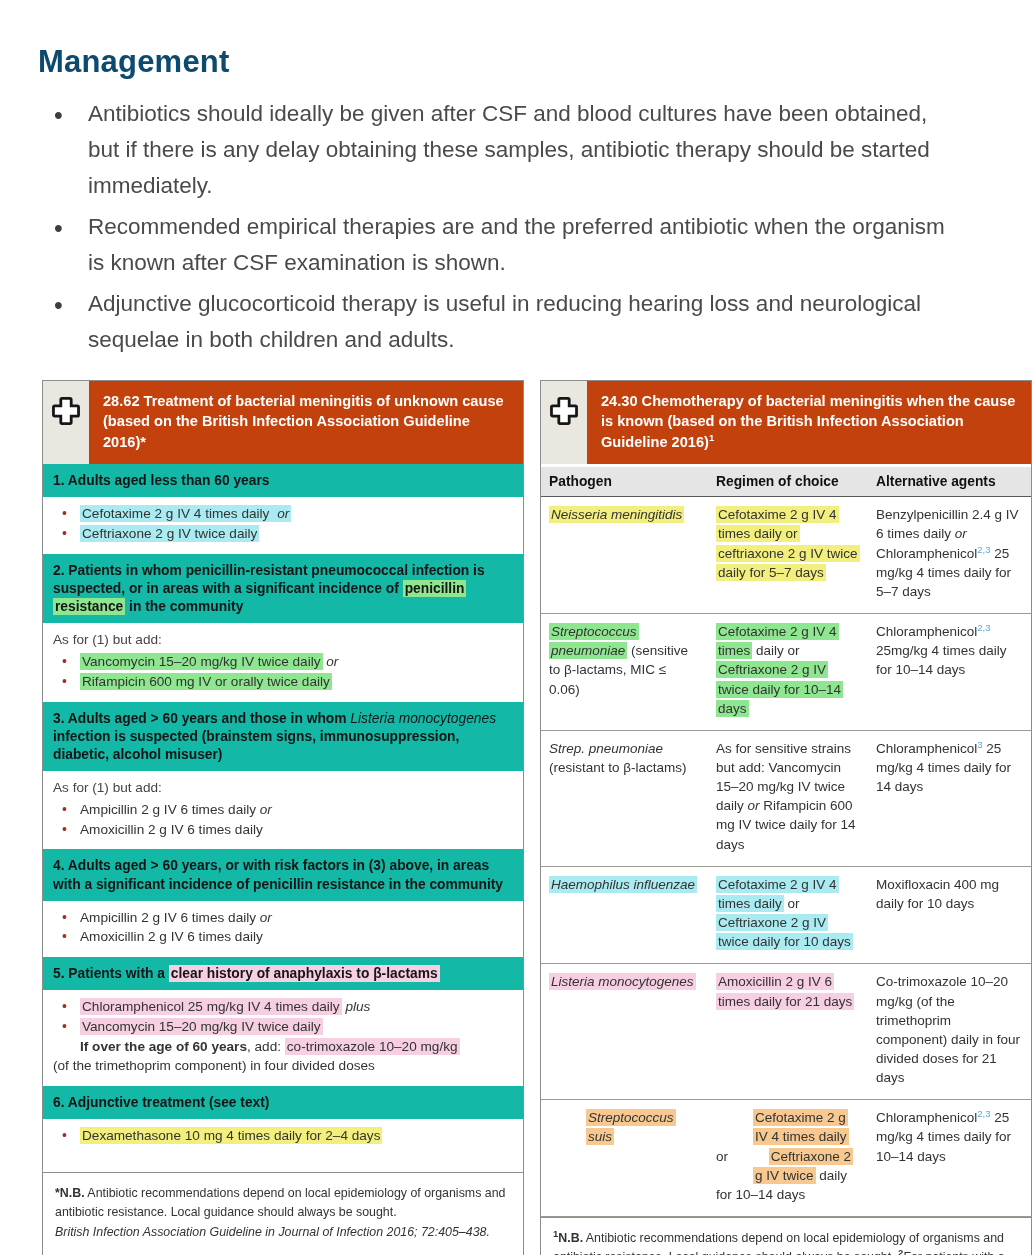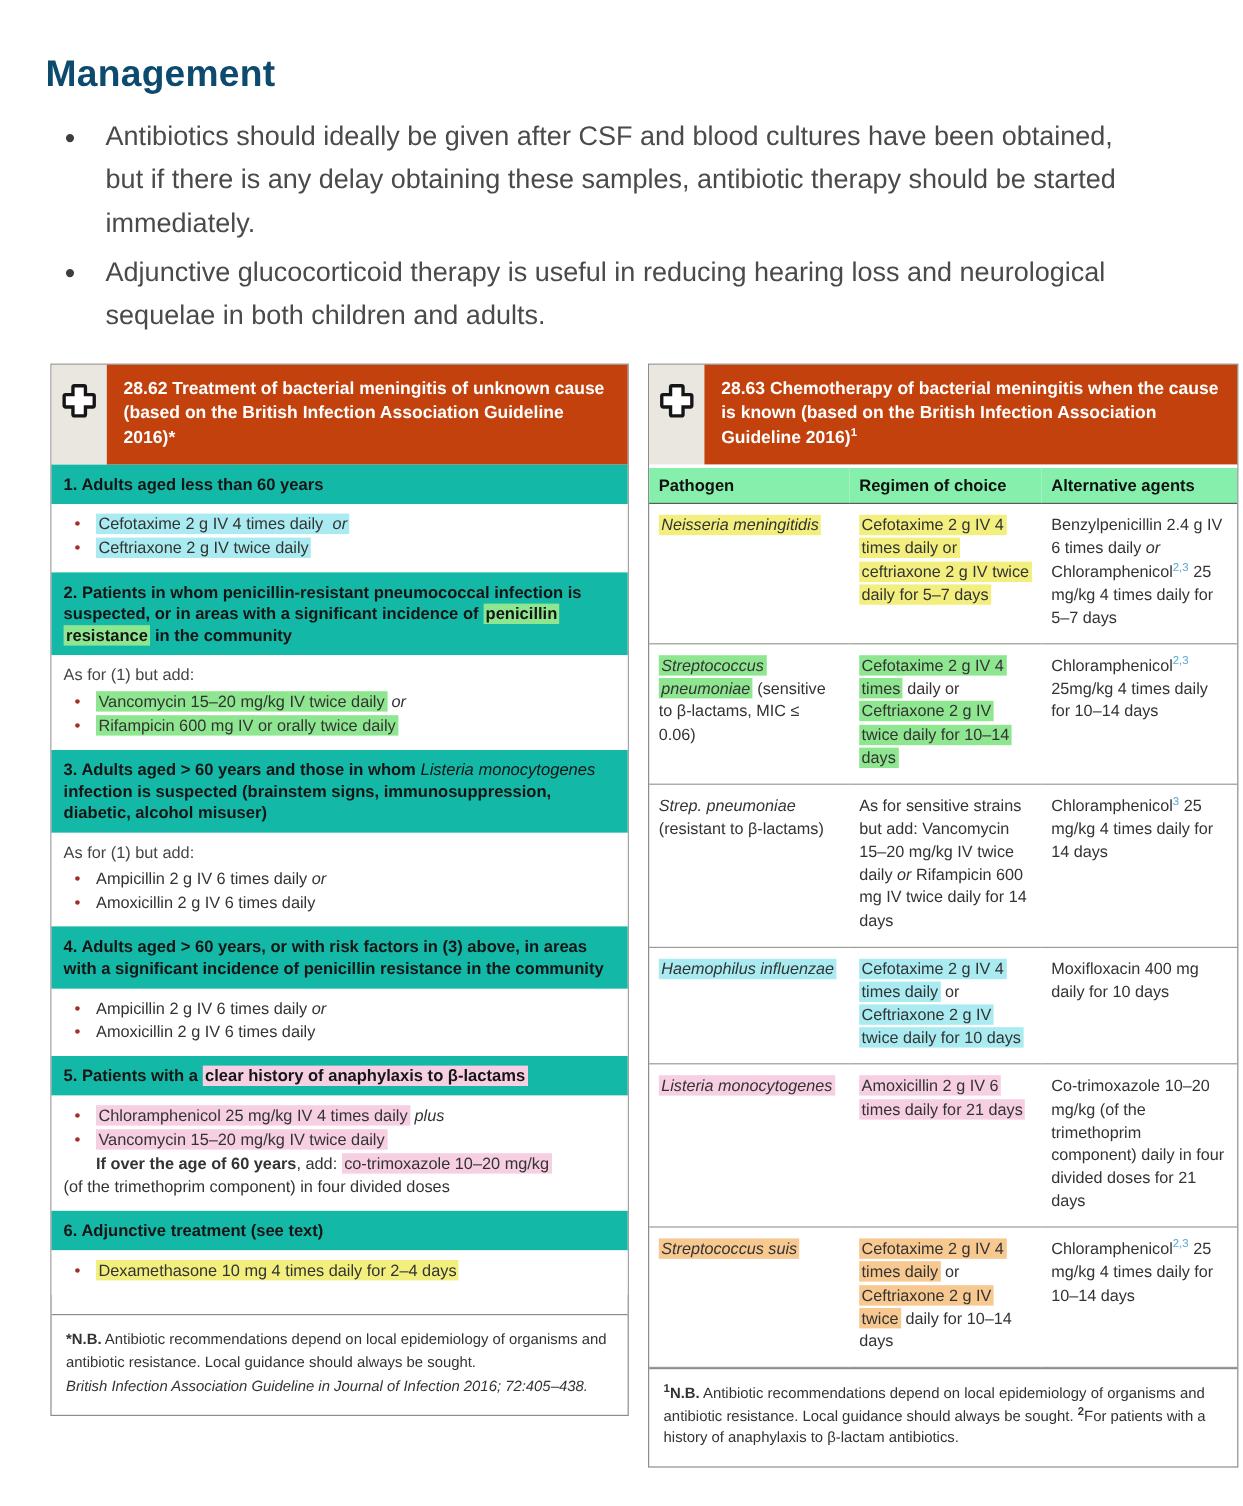--- a/index.html
+++ b/index.html
@@ -29,43 +29,44 @@
   .line{margin:0;position:relative;padding-left:27px;}
   .line .dot{position:absolute;left:9px;top:-1px;color:#a03028;font-size:14px;}
   .line.flush{padding-left:0;}
 
   .fn{border-top:1px solid #8c8c8c;padding:9px 10px 12px;font-size:12.4px;line-height:1.5;color:#333;}
   .box.left .fn{margin-top:16px;}
   .fn-line{margin:2px;}
   .fn .seg-sup{color:inherit;font-weight:bold;}
 
   table.ptable{width:100%;border-collapse:collapse;border-top:3px solid #fff;}
-  .ptable th{background:#86efac;font-size:13.8px;text-align:left;padding:7px 8px;border-bottom:1px solid #5a5a5a;color:#111;}
+  .ptable th{background:#e5e5e5;font-size:13.8px;text-align:left;padding:7px 8px;border-bottom:1px solid #5a5a5a;color:#111;}
   .ptable td{vertical-align:top;font-size:13.5px;line-height:1.42;padding:8px 8px 12px;border-bottom:1px solid #9b9b93;color:#333;}
   .ptable .c1{width:167px;} .ptable .c2{width:160px;}
 
   .seg-b{font-weight:bold;}
   .seg-i{font-style:italic;}
   .seg-nb{font-weight:normal;}
   .seg-sup{vertical-align:super;font-size:9.5px;line-height:0;color:#5aa9d6;}
   .hl-cyan{background:#a9ebf0;}
   .hl-green{background:#8fe690;}
   .hl-pink{background:#f7cfe2;}
   .hl-yellow{background:#f3ef7e;}
-  .hl-orange{background:#f7c890;}
+  .hl-orange{background:#f7c890;margin-left:37px;}
   .hl-cyan,.hl-green,.hl-pink,.hl-yellow,.hl-orange{padding:1px 2px;-webkit-box-decoration-break:clone;box-decoration-break:clone;}
 </style>
 </head>
 <body>
 
 <main>
   <div class="top">
     <h1>Management</h1>
     <ul class="summary">
         <li>Antibiotics should ideally be given after CSF and blood cultures have been obtained, but if there is any delay obtaining these samples, antibiotic therapy should be started immediately.</li>
+        <li>Recommended empirical therapies are and the preferred antibiotic when the organism is known after CSF examination is shown.</li>
         <li>Adjunctive glucocorticoid therapy is useful in reducing hearing loss and neurological sequelae in both children and adults.</li>
       </ul>
   </div>
 
   <div class="boxes">
 
     <section class="box left">
       <header class="box-head">
         <div class="cross-cell">
           <svg width="32" height="32" viewBox="0 0 24 24" aria-hidden="true">
@@ -115,21 +116,21 @@
         </footer>
     </section>
 
     <section class="box right">
       <header class="box-head">
         <div class="cross-cell">
           <svg width="32" height="32" viewBox="0 0 24 24" aria-hidden="true">
             <path d="M9 2.6 H15 A0.9 0.9 0 0 1 15.9 3.5 V8.1 H20.5 A0.9 0.9 0 0 1 21.4 9 V15 A0.9 0.9 0 0 1 20.5 15.9 H15.9 V20.5 A0.9 0.9 0 0 1 15 21.4 H9 A0.9 0.9 0 0 1 8.1 20.5 V15.9 H3.5 A0.9 0.9 0 0 1 2.6 15 V9 A0.9 0.9 0 0 1 3.5 8.1 H8.1 V3.5 A0.9 0.9 0 0 1 9 2.6 Z" fill="#ffffff" stroke="#161616" stroke-width="2.1"></path>
           </svg>
         </div>
-        <div class="box-title"><span class="seg-b">28.63</span><span>  Chemotherapy of bacterial meningitis when the cause is known (based on the British Infection Association Guideline 2016)</span><span class="seg-sup">1</span></div>
+        <div class="box-title"><span class="seg-b">24.30</span><span>  Chemotherapy of bacterial meningitis when the cause is known (based on the British Infection Association Guideline 2016)</span><span class="seg-sup">1</span></div>
       </header>
       <table class="ptable">
         <colgroup>
             <col class="c1">
             <col class="c2">
             <col>
           </colgroup>
         <thead>
           <tr>
               <th>Pathogen</th>

